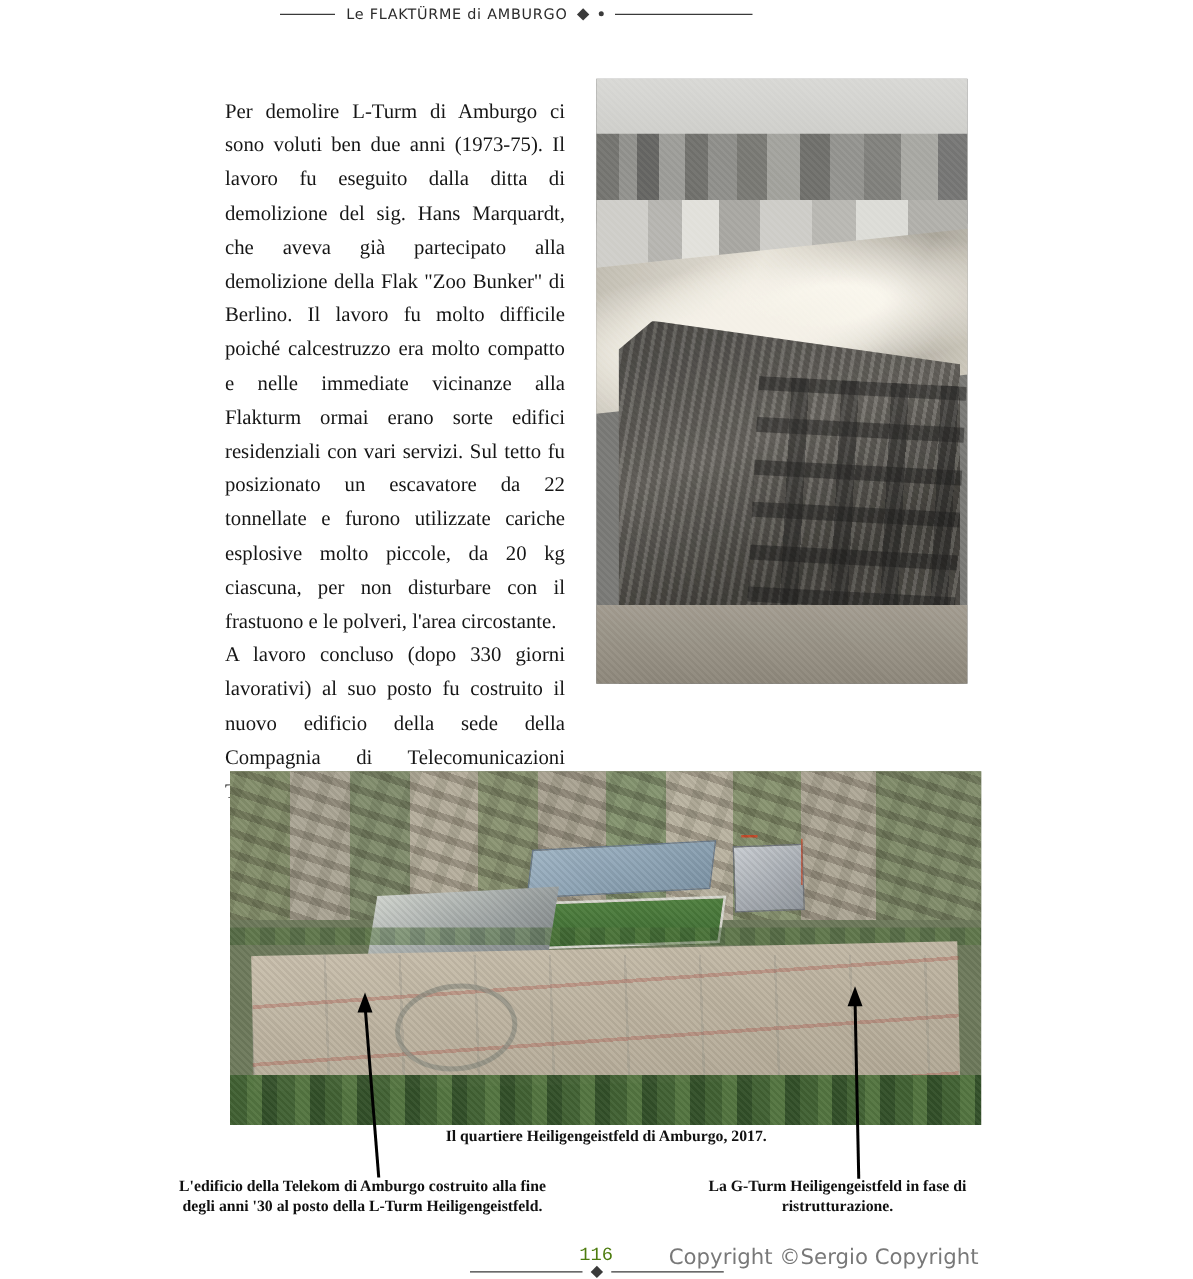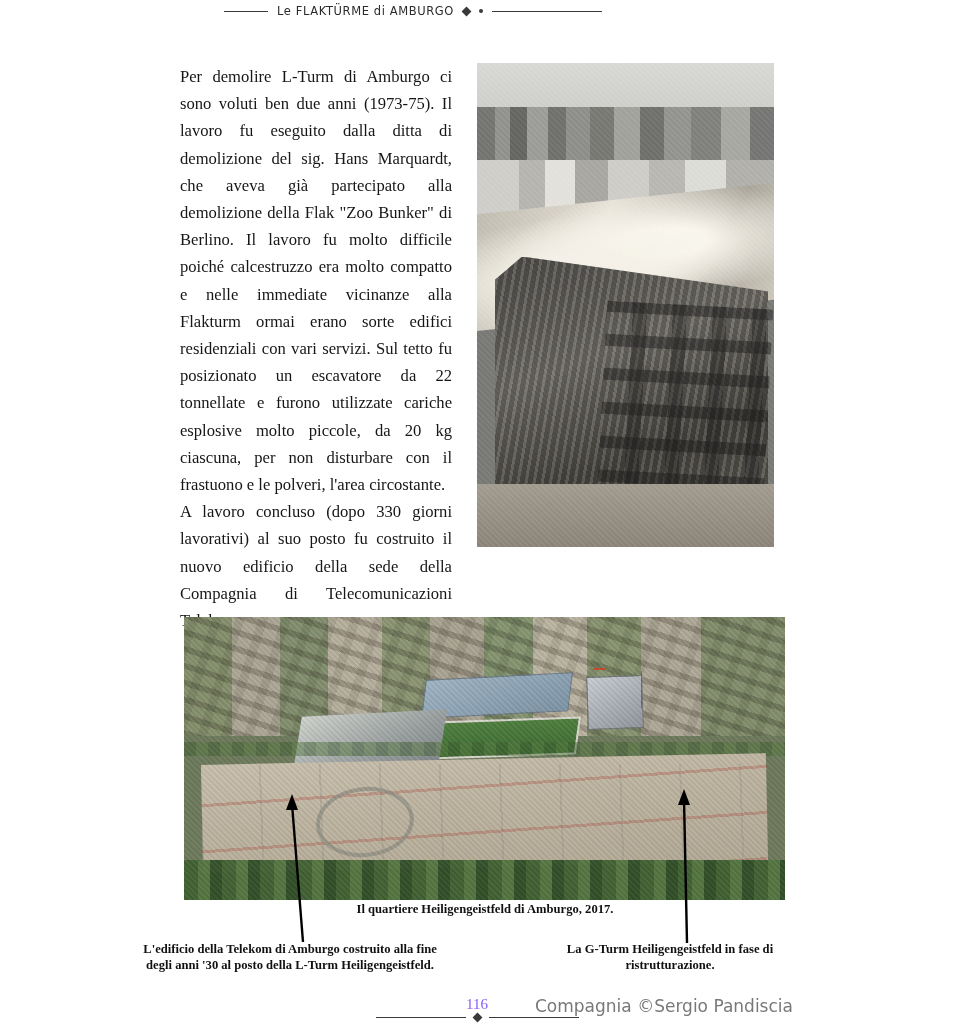--- a/index.html
+++ b/index.html
@@ -59,21 +59,21 @@
     width: 4px;
     height: 4px;
     background: #3a3a3a;
     border-radius: 50%;
   }
 
   
   .body-col {
     position: absolute;
     left: 180px;
-    top: 63px;
+    top: 75px;
     width: 272px;
     font-size: 16.6px;
     line-height: 27.2px;
     text-align: justify;
     text-justify: inter-word;
     color: #161616;
   }
   .body-col p {
     margin: 0;
   }
@@ -275,23 +275,23 @@
   #caption-telekom { left: 140px; top: 942px; width: 300px; }
   #caption-gturm { left: 525px; top: 942px; width: 290px; text-align: center; }
 
   
   .page-number {
     position: absolute;
     left: 0;
     top: 996px;
     width: 954px;
     text-align: center;
-    font-family: Liberation Serif, serif;
+    font-family: Liberation Mono, monospace;
     font-size: 15px;
-    color: #8b5cf6;
+    color: #4d7c0f;
   }
   .footer-rule {
     position: absolute;
     left: 0; top: 1014px; width: 954px;
     display: flex; align-items: center; justify-content: center; gap: 8px;
   }
   .footer-rule .fr-line { width: 90px; height: 1px; background: #3a3a3a; }
   .footer-rule .fr-dia { width: 7px; height: 7px; background: #3a3a3a; transform: rotate(45deg); }
 
   .watermark {
@@ -364,13 +364,13 @@
 <div class="caption" id="caption-aerial">Il quartiere Heiligengeistfeld di Amburgo, 2017.</div>
 <div class="caption" id="caption-telekom">L'edificio della Telekom di Amburgo costruito alla fine degli anni '30 al posto della L-Turm Heiligengeistfeld.</div>
 <div class="caption" id="caption-gturm">La G-Turm Heiligengeistfeld in fase di ristrutturazione.</div>
 
 <div class="page-number">116</div>
 <div class="footer-rule">
   <span class="fr-line"></span>
   <span class="fr-dia"></span>
   <span class="fr-line"></span>
 </div>
-<div class="watermark">Compagnia ©Sergio Pandiscia</div>
+<div class="watermark">Copyright ©Sergio Copyright</div>
 
 </body></html>

